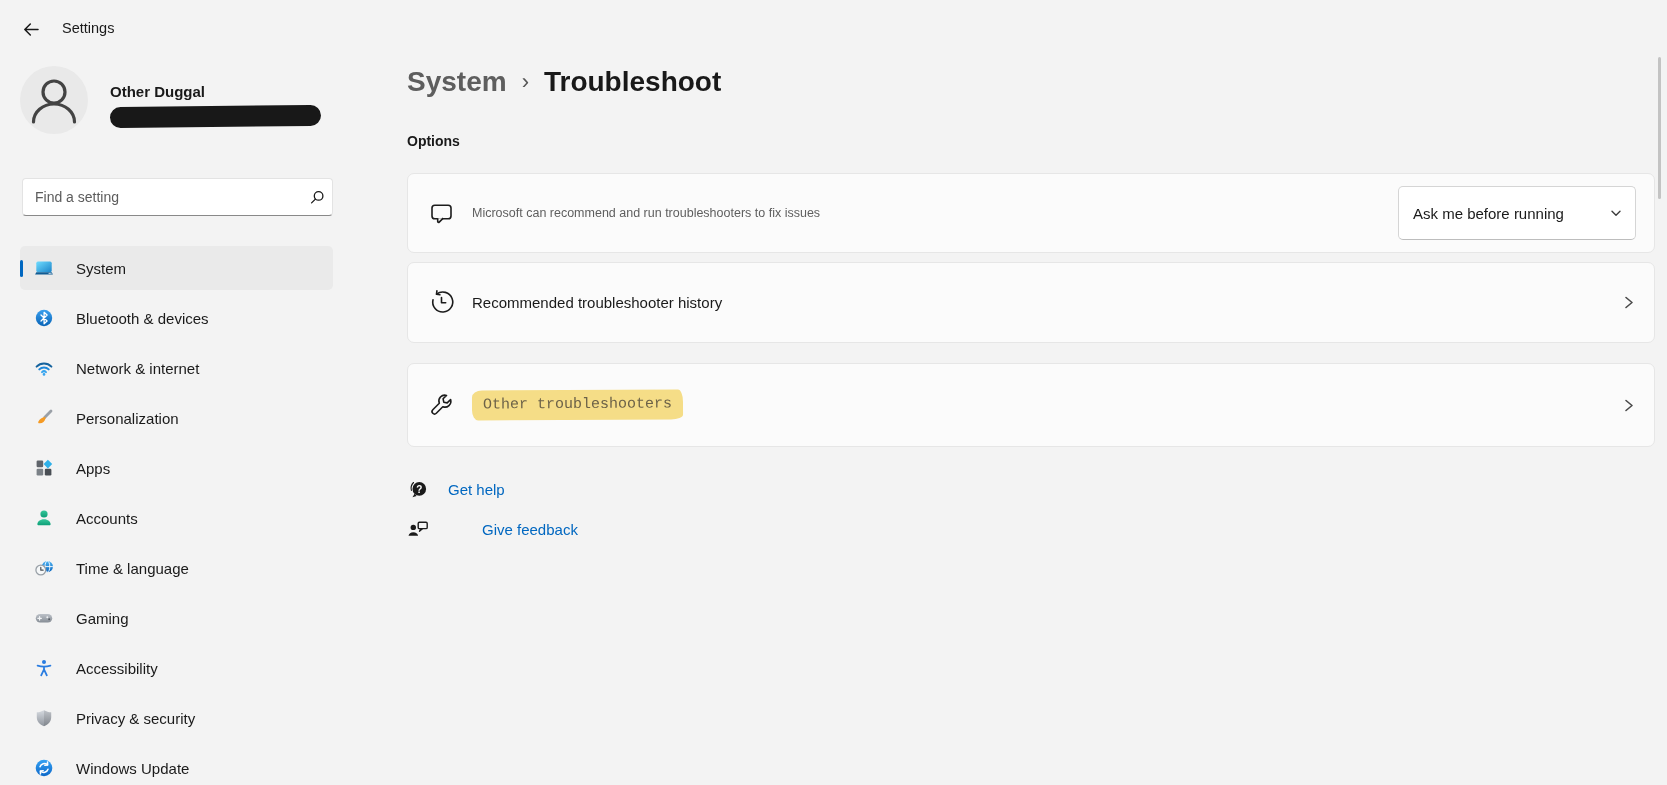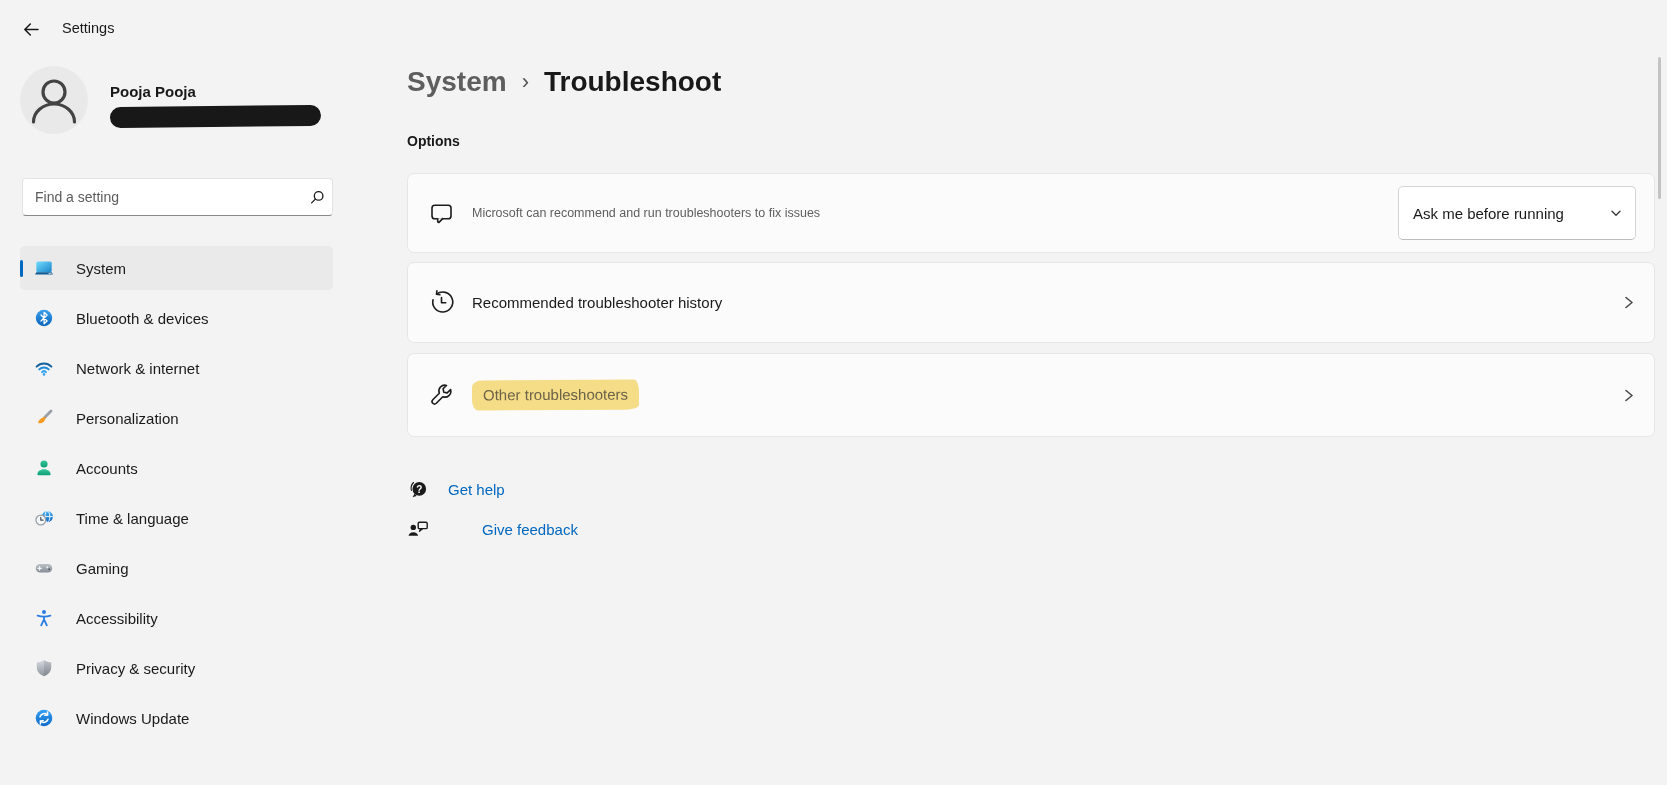--- a/index.html
+++ b/index.html
@@ -47,21 +47,21 @@
   .crumb-sep { font-size:22px; color:#565656; margin:0 15px; position:relative; top:-2px; }
   .crumb-current { font-size:28px; font-weight:600; color:#191919; }
 
   .section-heading { position:absolute; left:407px; top:133px; font-size:14px; font-weight:700; color:#191919; }
 
   .card { position:absolute; left:407px; width:1248px; background:#fbfbfb;
           border:1px solid #e6e6e6; border-radius:7px; display:flex; align-items:center;
           padding:0 18px 0 20px; }
   .card-1 { top:173px; height:80px; }
   .card-2 { top:262px; height:81px; cursor:pointer; }
-  .card-3 { top:353px; height:84px; cursor:pointer; }
+  .card-3 { top:363px; height:84px; cursor:pointer;font-family:Liberation Mono, monospace; }
   .card-icon { width:27px; height:27px; flex:0 0 27px; }
   .card-text { margin-left:17px; }
   .card-title { font-size:15px; color:#1a1a1a; }
   .card-subtitle { font-size:12.5px; color:#5e5e5e; margin-top:0; }
   .spacer { flex:1; }
 
   .dropdown { width:238px; height:54px; background:#ffffff; border:1px solid #d5d5d5;
               border-bottom-color:#bdbdbd; border-radius:5px; display:flex; align-items:center;
               padding:0 12px 0 14px; cursor:pointer; }
   .dropdown-label { font-size:15px; color:#1a1a1a; flex:1; }
@@ -92,21 +92,21 @@
   <div class="app-title">Settings</div>
 
   <div class="profile">
     <div class="avatar">
       <svg width="68" height="68" viewBox="0 0 68 68">
         <circle cx="34" cy="26" r="11" fill="none" stroke="#434343" stroke-width="3.2"></circle>
         <path d="M13.5 56 a20.5 18 0 0 1 41 0" fill="none" stroke="#434343" stroke-width="3.2" stroke-linecap="round"></path>
       </svg>
     </div>
     <div class="profile-text">
-      <div class="profile-name">Pooja Pooja</div>
+      <div class="profile-name">Other Duggal</div>
       <div class="redaction"></div>
     </div>
   </div>
 
   <div class="search-box">
     <input type="text" placeholder="Find a setting" style="">
     <div class="search-glyph">
       <svg width="16" height="16" viewBox="0 0 16 16">
         <circle cx="9.6" cy="6.9" r="4.3" fill="none" stroke="#191919" stroke-width="1.3"></circle>
         <path d="M6.4 10.1 L2.6 13.9" fill="none" stroke="#191919" stroke-width="1.3" stroke-linecap="round"></path>
@@ -161,20 +161,30 @@
 
     <div class="nav-item">
 
       <svg class="nav-icon" viewBox="0 0 20 20">
         <path d="M17 3 L10.6 9.5" stroke="#9aa0a7" stroke-width="2.8" stroke-linecap="round" fill="none"></path>
         <path d="M11 8.9 c-2.9.3-5.3 1.9-6.6 4.5-.5 1-.1 1.8 1 1.9 2.9.3 5.4-1.7 6-4.6 l.2-1.2 z" fill="#f59a23"></path>
       </svg>
       <span class="nav-label">Personalization</span>
     </div>
 
+    <div class="nav-item">
+
+      <svg class="nav-icon" viewBox="0 0 20 20">
+        <rect x="2.6" y="2.6" width="6.6" height="6.6" rx="1.2" fill="#5f646a"></rect>
+        <rect x="2.6" y="10.8" width="6.6" height="6.6" rx="1.2" fill="#7b8187"></rect>
+        <rect x="10.8" y="10.8" width="6.6" height="6.6" rx="1.2" fill="#494e54"></rect>
+        <path d="M13.9 1.8 l4.3 4.3 -4.3 4.3 -4.3 -4.3 z" fill="#2fb1e9"></path>
+      </svg>
+      <span class="nav-label">Apps</span>
+    </div>
 
     <div class="nav-item">
 
       <svg class="nav-icon" viewBox="0 0 20 20">
         <defs>
             <linearGradient id="gAcc" x1="0" y1="0" x2="0" y2="1">
           <stop offset="0" stop-color="#35c79a"></stop>
               <stop offset="1" stop-color="#0d9e77"></stop>
             </linearGradient>
           </defs>

